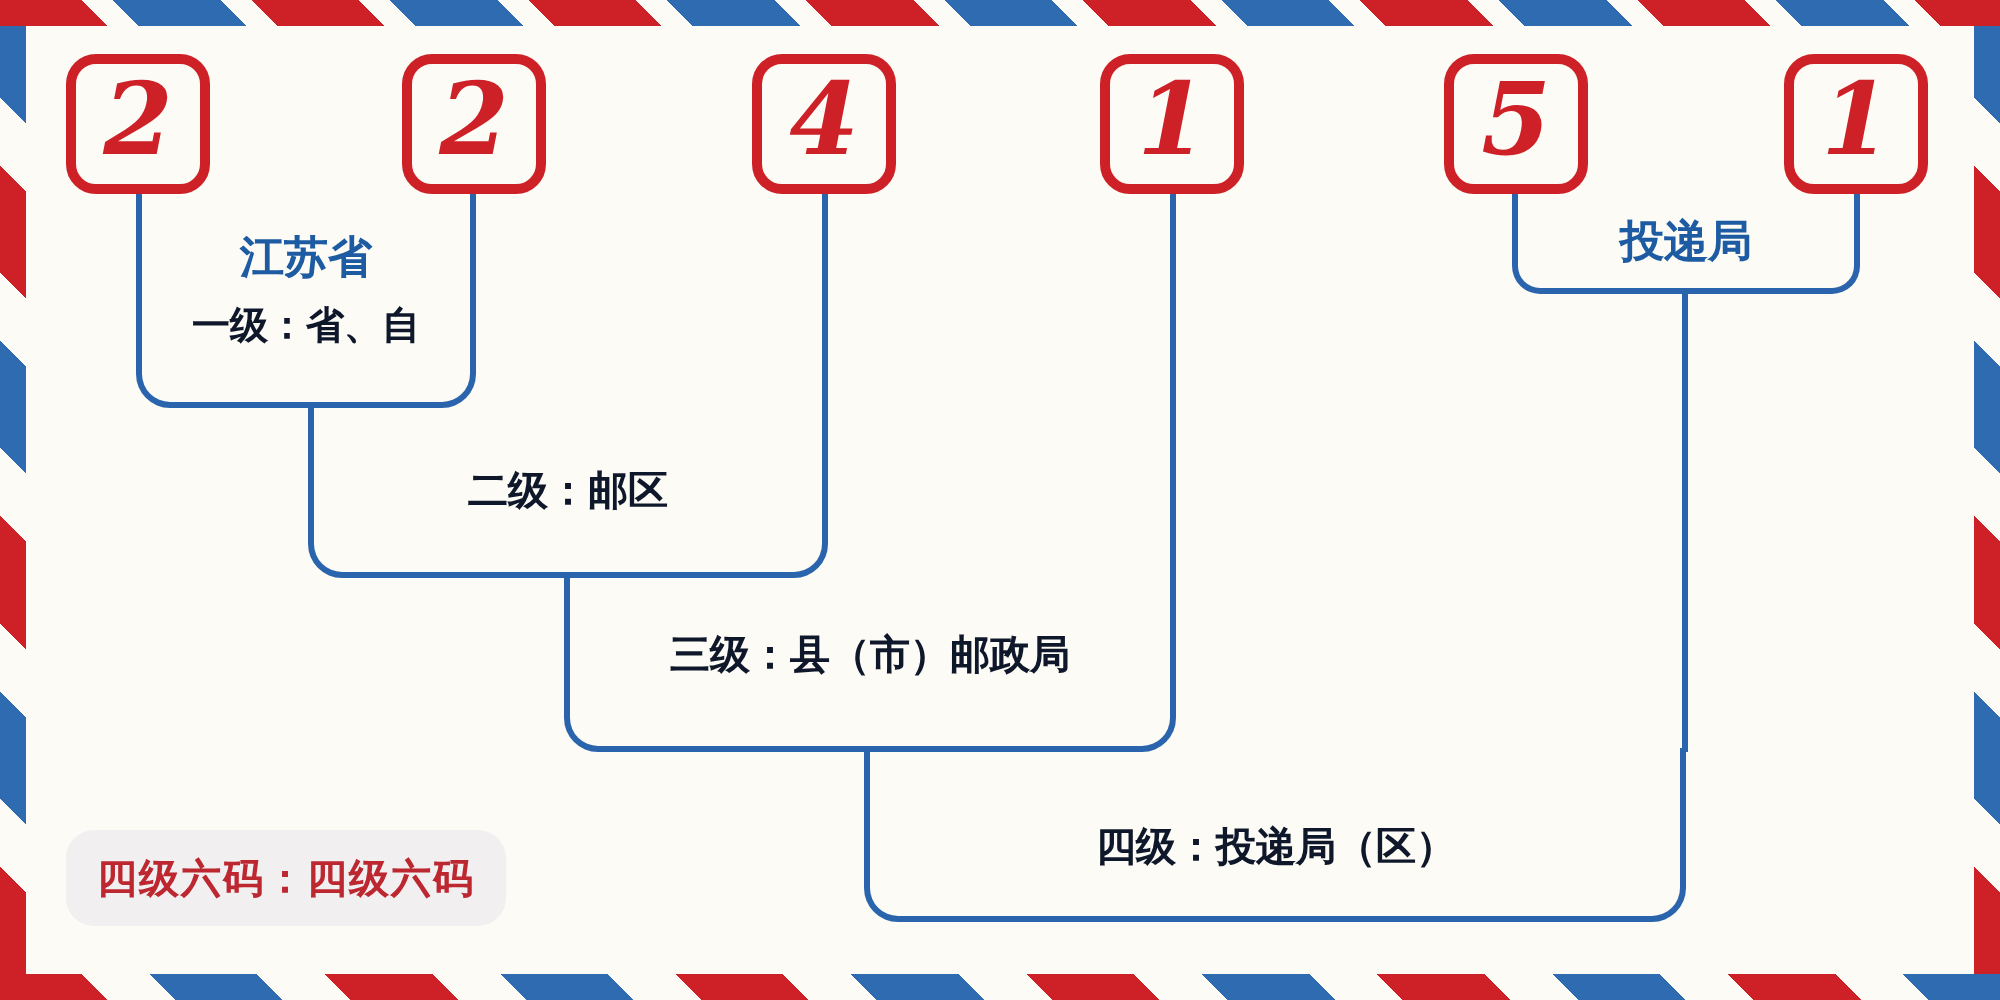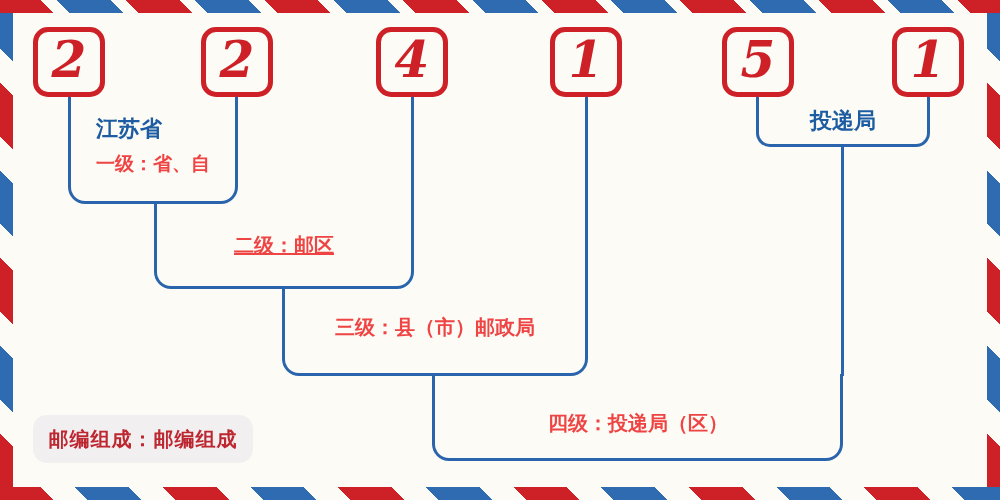--- a/index.html
+++ b/index.html
@@ -65,29 +65,30 @@
   .vline {
     position: absolute;
     width: 3px;
     background: #2a64ad;
   }
 
   
   .label-group {
     position: absolute;
     transform: translateX(-50%);
+    text-align: center;
     white-space: nowrap;
   }
   .label-name {
     font-weight: bold;
     color: #1d5ca2;
   }
   .label-desc {
     font-weight: bold;
-    color: #ef4444;
+    color: #0f172a;
   }
 
   
   .footer-badge {
     position: absolute;
     left: 33px;
     top: 415px;
     width: 220px;
     height: 48px;
     border-radius: 14px;
@@ -141,32 +142,32 @@
   <div class="vline" style="left:411px; top:97px;  height:107px;"></div>
   <div class="vline" style="left:585px; top:97px;  height:192px;"></div>
   <div class="vline" style="left:841px; top:145px; height:231px;"></div>
 
   <div class="label-group" style="left:153px; top:114px;">
     <div class="label-name" style="font-size:22px;">江苏省</div>
     <div class="label-desc" style="font-size:19px; line-height:24px; margin-top:8px;">一级：省、自</div>
   </div>
 
   <div class="label-group" style="left:284px; top:224px;">
-    <div class="label-desc" style="font-size:20px; margin-top:8px;text-decoration:underline;">二级：邮区</div>
+    <div class="label-desc" style="font-size:20px; margin-top:8px;">二级：邮区</div>
   </div>
 
   <div class="label-group" style="left:435px; top:306px;">
     <div class="label-desc" style="font-size:20px; margin-top:8px;">三级：县（市）邮政局</div>
   </div>
 
   <div class="label-group" style="left:638px; top:387px;">
     <div class="label-desc" style="font-size:20px; margin-top:23px;">四级：投递局（区）</div>
   </div>
 
   <div class="label-group" style="left:843px; top:106px;">
     <div class="label-name" style="font-size:22px;">投递局</div>
   </div>
 
   <div class="footer-badge">
-    <span class="footer-note">邮编组成：邮编组成</span>
+    <span class="footer-note">四级六码：四级六码</span>
   </div>
 
 </div>
 
 </body></html>

